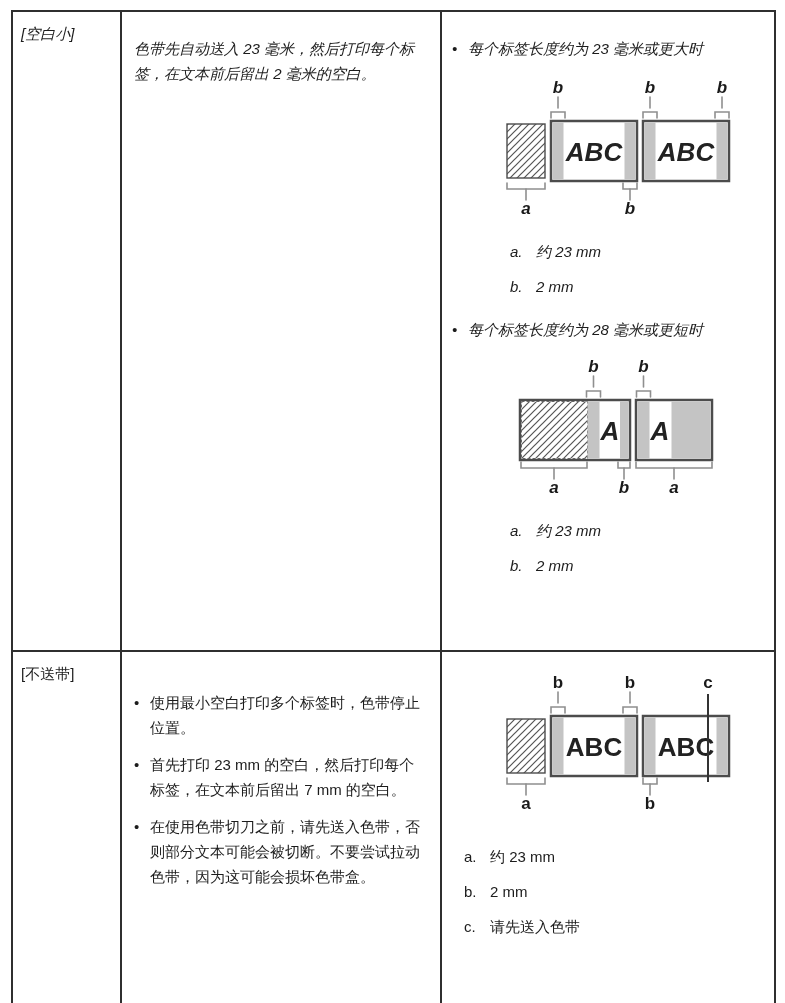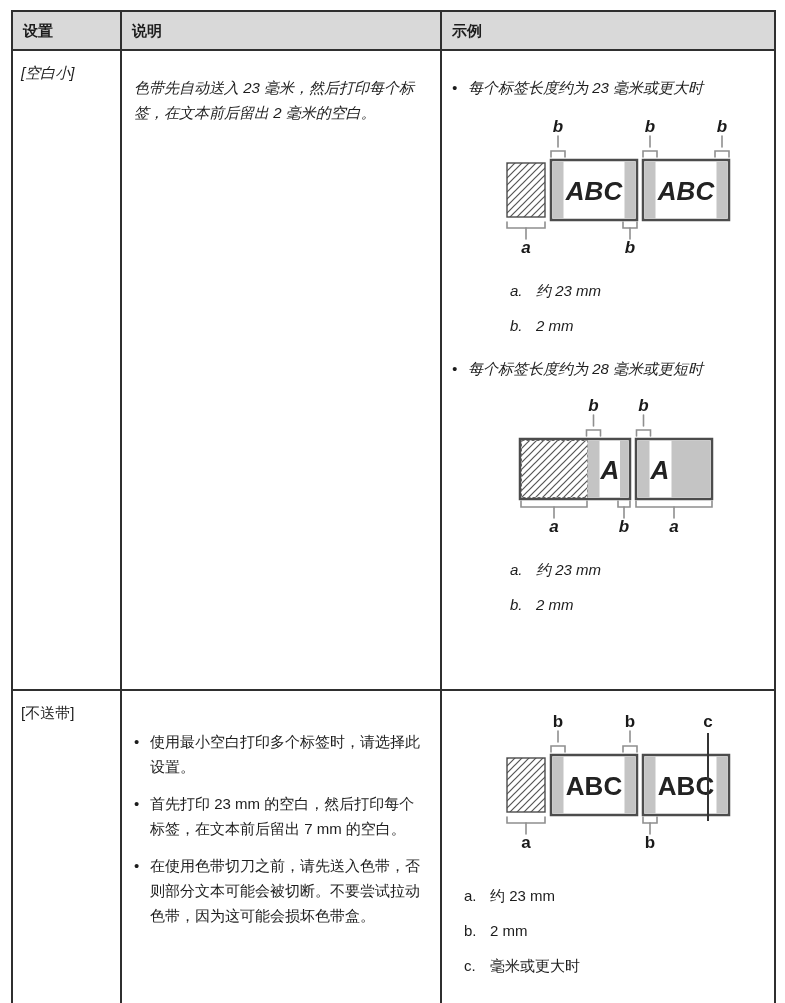--- a/index.html
+++ b/index.html
@@ -57,25 +57,20 @@
 <body>
 
 <div class="page">
   <table class="settings">
     <colgroup>
         <col class="c1">
         <col class="c2">
         <col class="c3">
       </colgroup>
     <tbody>
-        <tr>
-      <th>设置</th>
-      <th>说明</th>
-      <th>示例</th>
-    </tr>
 
     <tr class="row1">
       <td class="cell-setting">[空白小]</td>
       <td class="cell-desc">
         <div>色带先自动送入 23 毫米，然后打印每个标签，在文本前后留出 2 毫米的空白。</div>
       </td>
       <td class="cell-ex">
 
         <div class="bullet ex-bullet">
           <span class="bt">•</span>
@@ -183,21 +178,21 @@
         </div>
       </td>
     </tr>
 
     <tr class="row2">
       <td class="cell-setting">[不送带]</td>
       <td class="cell-desc">
         <div class="bullets">
           <div class="bullet">
             <span class="bt">•</span>
-            <span class="tx">使用最小空白打印多个标签时，请选择此设置。</span>
+            <span class="tx">使用最小空白打印多个标签时，色带停止位置。</span>
           </div>
           <div class="bullet">
             <span class="bt">•</span>
             <span class="tx">首先打印 23 mm 的空白，然后打印每个标签，在文本前后留出 7 mm 的空白。</span>
           </div>
           <div class="bullet">
             <span class="bt">•</span>
             <span class="tx">在使用色带切刀之前，请先送入色带，否则部分文本可能会被切断。不要尝试拉动色带，因为这可能会损坏色带盒。</span>
           </div>
         </div>
@@ -244,21 +239,21 @@
           <div class="li">
             <span class="k">a.</span>
             <span>约 23 mm</span>
           </div>
           <div class="li">
             <span class="k">b.</span>
             <span>2 mm</span>
           </div>
           <div class="li">
             <span class="k">c.</span>
-            <span>毫米或更大时</span>
+            <span>请先送入色带</span>
           </div>
         </div>
       </td>
     </tr>
 
     <tr class="row3">
       <td class="cell-setting"></td>
       <td class="cell-desc"></td>
       <td class="cell-ex"></td>
     </tr>

